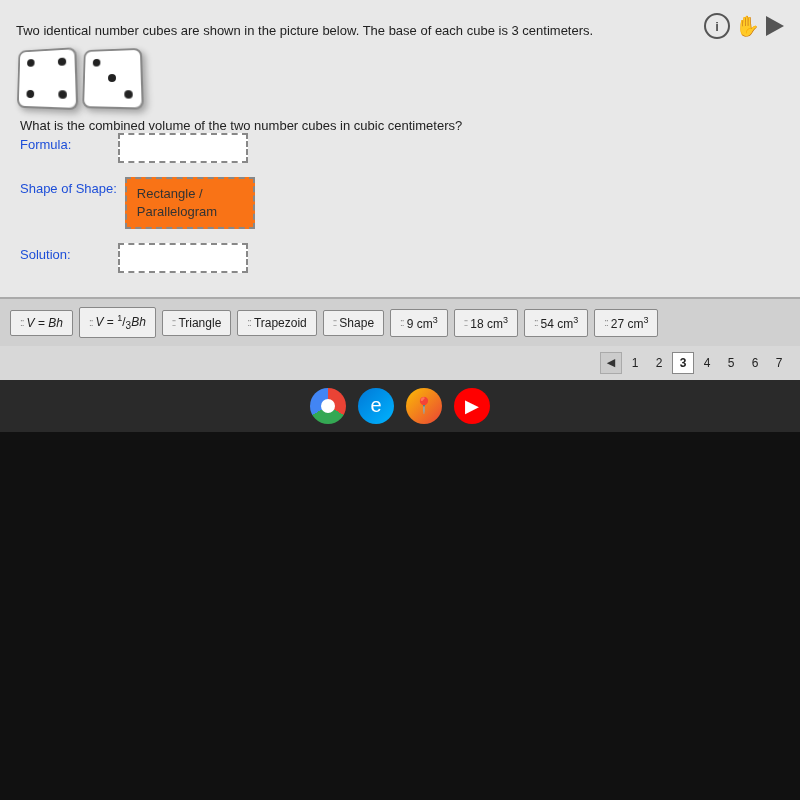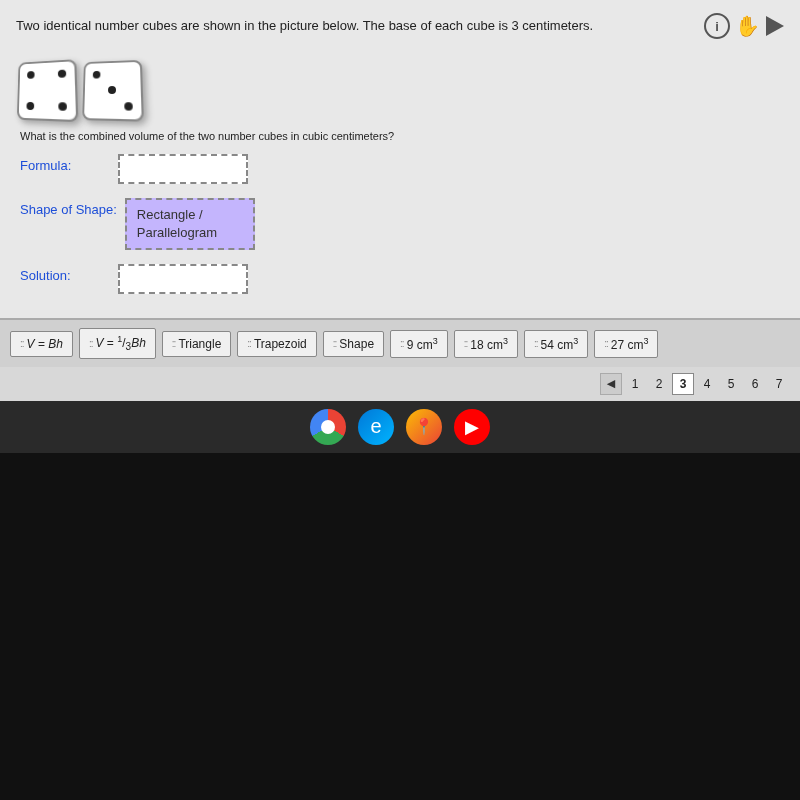--- a/index.html
+++ b/index.html
@@ -24,22 +24,22 @@
       width: 100%;
       flex: 0 0 auto;
       padding: 12px 16px 10px 16px;
       position: relative;
     }
 
     
     .header-row {
       display: flex;
       justify-content: space-between;
-      align-items: center;
-      margin-bottom: 20px;
+      align-items: flex-end;
+      margin-bottom: 8px;
     }
 
     .question-text {
       font-size: 13px;
       color: #222;
       max-width: 680px;
       line-height: 1.4;
     }
 
     .header-icons {
@@ -120,23 +120,22 @@
       height: 8px;
       margin: auto;
     }
 
     
     .content-body {
       padding: 0 4px;
     }
 
     .sub-question {
-      font-size: 11px;
+      font-size: 13px;
       color: #222;
-      margin-bottom: 12px;
       margin-top: 4px;
     }
 
     .field-row {
       display: flex;
       align-items: flex-start;
       margin-bottom: 14px;
       gap: 8px;
     }
 
@@ -154,21 +153,21 @@
       min-height: 30px;
       background: white;
       padding: 4px 8px;
       font-size: 13px;
       color: #333;
     }
 
     .shape-box {
       border: 2px dashed #888;
       min-width: 130px;
-      background: #c4b5fd;
+      background: #f97316;
       padding: 6px 10px;
       font-size: 13px;
       color: #333;
       line-height: 1.4;
     }
 
     
     .tiles-bar {
       background: #d0d0d0;
       border-top: 2px solid #aaa;

